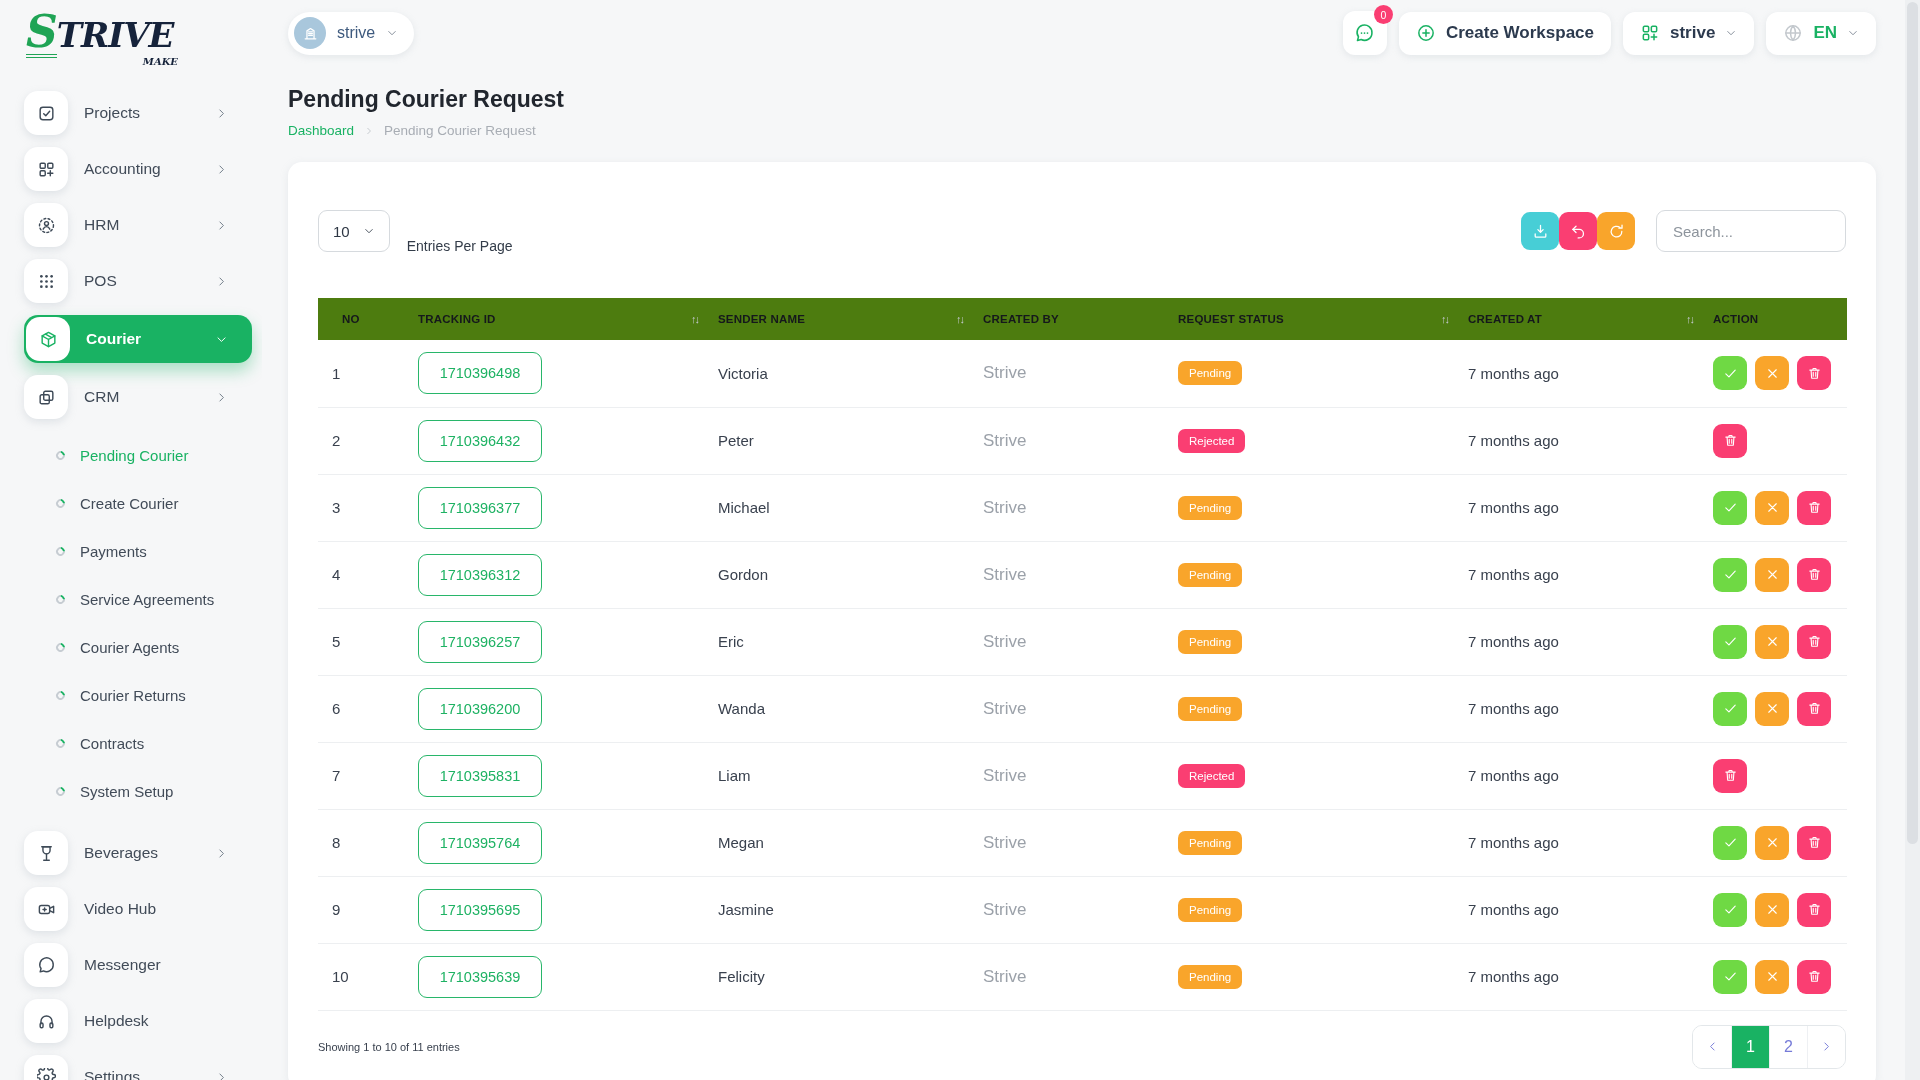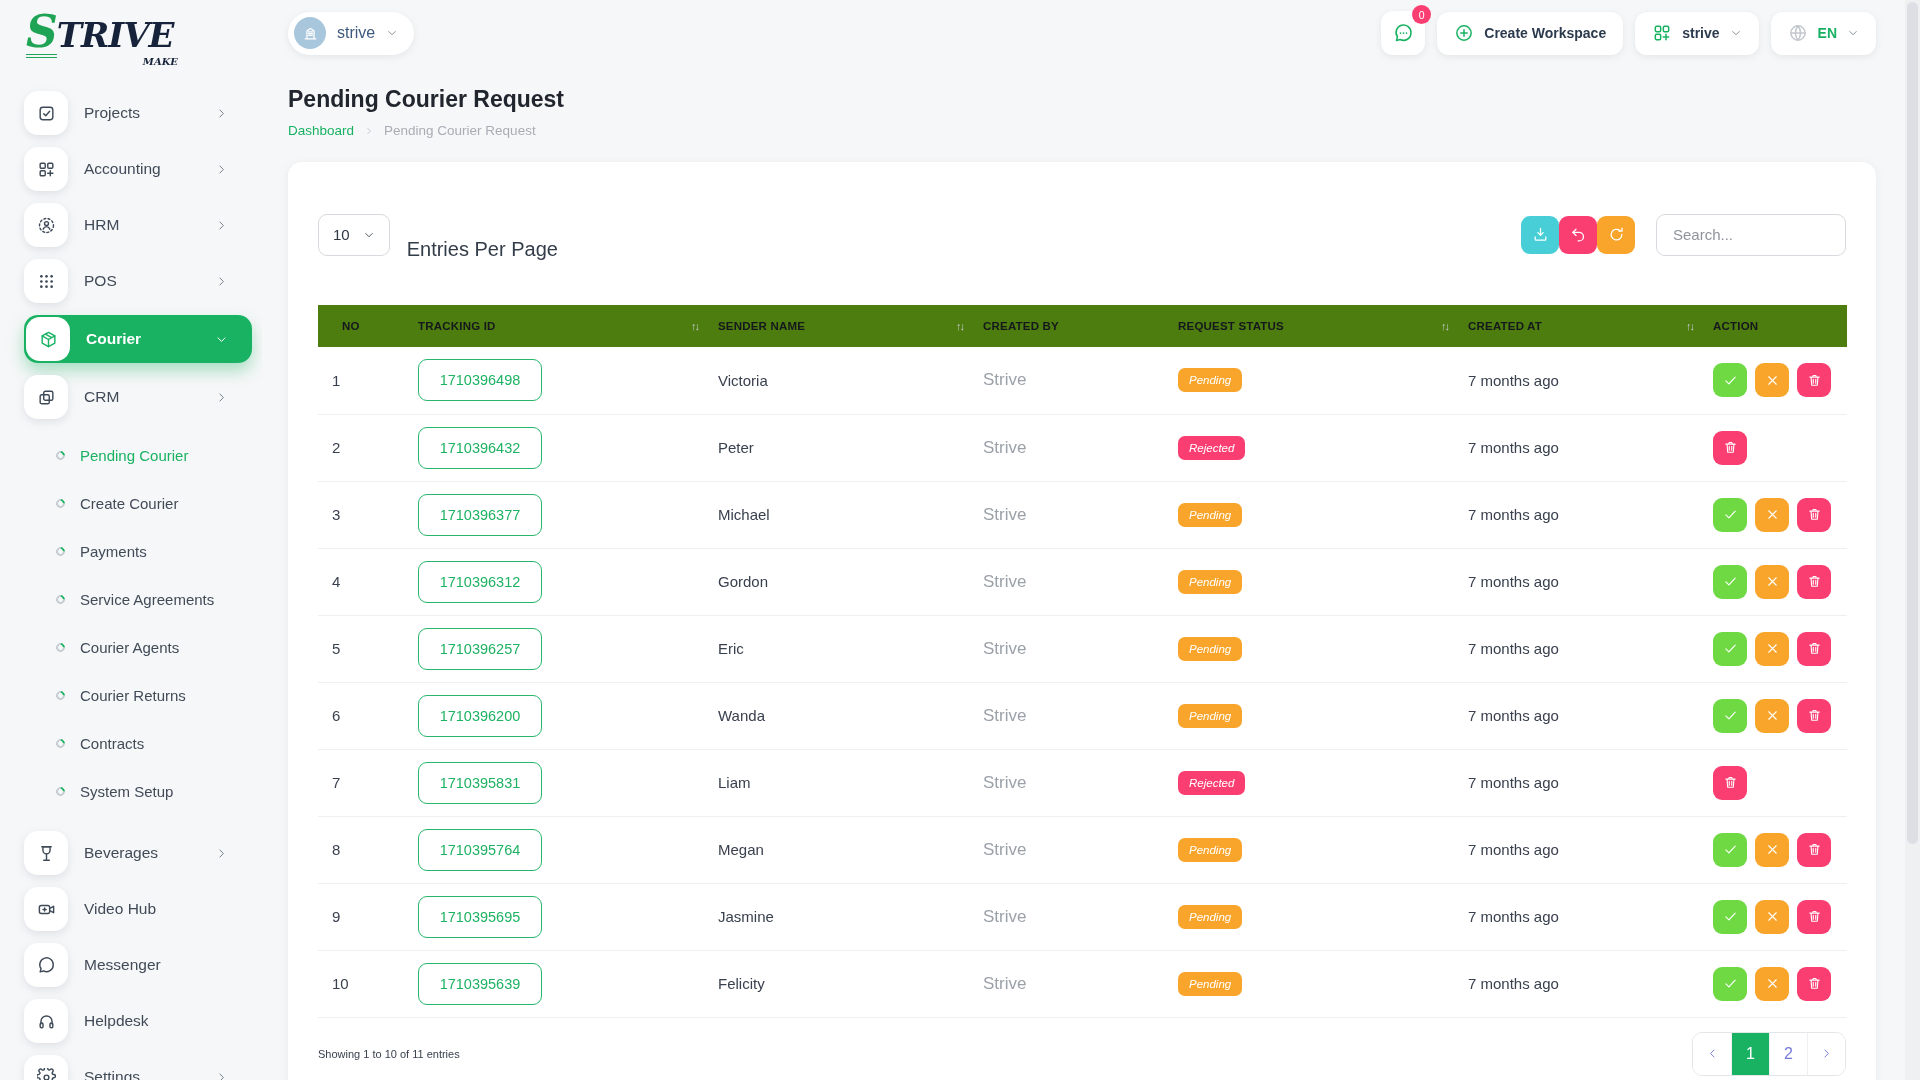--- a/index.html
+++ b/index.html
@@ -43,59 +43,59 @@
   .topbar { flex:none; height:60px; display:flex; align-items:center; justify-content:space-between; padding-top:6px; }
   .chip { display:flex; align-items:center; gap:11px; background:#fff; border-radius:22px; height:43px; padding:0 16px 0 6px; box-shadow:0 2px 7px rgba(160,172,184,.22); cursor:pointer; }
   .chip-avatar { width:32px; height:32px; border-radius:50%; background:#a9c7dc; color:#fff; display:flex; align-items:center; justify-content:center; }
   .chip-avatar .icon { width:17px; height:17px; }
   .chip-label { font-size:16px; color:#3e5a7e; }
   .chevron { width:12px; height:12px; color:#7b8591; }
   .topbar-right { display:flex; align-items:center; gap:12px; }
   .icon-btn { position:relative; width:44px; height:44px; background:#fff; border:none; border-radius:12px; display:flex; align-items:center; justify-content:center; color:var(--accent-green,#19b263); box-shadow:0 2px 7px rgba(160,172,184,.22); cursor:pointer; }
   .icon-btn .icon { width:21px; height:21px; }
   .badge-count { position:absolute; top:-6px; right:-6px; min-width:19px; height:19px; border-radius:10px; background:var(--badge-rejected,#fa3e72); color:#fff; font-size:10.5px; display:flex; align-items:center; justify-content:center; padding:0 4px; }
-  .pill-btn { display:flex; align-items:center; gap:10px; height:43px; background:#fff; border:none; border-radius:12px; padding:0 17px; font-size:14px; font-weight:bold; color:#2c3a4e; box-shadow:0 2px 7px rgba(160,172,184,.22); cursor:pointer; font-family:inherit; }
+  .pill-btn { display:flex; align-items:center; gap:10px; height:43px; background:#fff; border:none; border-radius:12px; padding:0 17px; font-size:17px; font-weight:bold; color:#2c3a4e; box-shadow:0 2px 7px rgba(160,172,184,.22); cursor:pointer; font-family:inherit; }
   .pill-btn .lead-icon { width:20px; height:20px; color:var(--accent-green,#19b263); }
   .pill-btn .globe { color:#c3c8cd; }
   .lang-label { color:var(--accent-green,#19b263); font-weight:bold; }
 
   
   .page-title { margin-top:26px; font-size:23px; font-weight:bold; color:#21262e; }
   .breadcrumb { display:flex; align-items:center; gap:10px; margin-top:10px; font-size:13.5px; }
   .bc-home { color:var(--accent-green,#19b263); cursor:pointer; text-decoration:none; }
   .bc-sep { width:10px; height:10px; color:#b7bcc2; }
   .bc-current { color:#a8adb4; }
 
   
   .card { flex:1; background:#fff; border-radius:14px; margin-top:24px; padding:46px 30px 0; box-shadow:0 2px 8px rgba(160,172,184,.18); display:flex; flex-direction:column; }
   .controls { display:flex; justify-content:space-between; align-items:center; }
   .epp { display:flex; align-items:center; gap:17px; }
   .select-box { display:flex; align-items:center; gap:13px; border:1px solid #d6dade; border-radius:9px; height:42px; padding:0 14px; font-size:15px; color:#2e3744; cursor:pointer; background:#fff; }
   .select-box .chevron { color:#3c4652; }
-  .epp-label { font-size:20px; color:#333c49;margin-top:30px; }
+  .epp-label { font-size:14px; color:#333c49;margin-top:30px; }
   .controls-right { display:flex; align-items:center; gap:0; }
   .tool-btn { width:38px; height:38px; border:none; border-radius:9px; color:#fff; display:flex; align-items:center; justify-content:center; cursor:pointer; }
   .tool-btn .icon { width:17px; height:17px; }
   .tool-download { background:var(--btn-download,#47ced6); }
   .tool-undo { background:var(--btn-undo,#fa3e72); }
   .tool-refresh { background:var(--btn-refresh,#f9a52b); }
   .search-input { width:190px; height:42px; border:1px solid #d6dade; border-radius:9px; margin-left:21px; padding:0 16px; font-size:15px; color:#333c49; font-family:inherit; outline:none; background:#fff; }
   .search-input::placeholder { color:#8d949c; }
 
   
   table { width:100%; border-collapse:collapse; margin-top:44px; table-layout:fixed; }
   col.c1{width:90px} col.c2{width:300px} col.c3{width:265px} col.c4{width:195px} col.c5{width:290px} col.c6{width:245px} col.c7{width:144px}
   thead th { background:#4d7c0f; height:42px; padding:0 10px; }
   .th-inner { display:flex; align-items:center; justify-content:space-between; font-size:11.5px; font-weight:bold; color:#15181c; letter-spacing:.2px; }
   th.first .th-inner, td.first { padding-left:14px; }
   .sort { font-size:11px; color:#c5cad0; letter-spacing:-2px; font-weight:normal; cursor:pointer; }
   tbody td { height:67px; border-bottom:1px solid #edeff1; font-size:15px; color:#39414e; padding:0 10px; }
   .tracking-btn { height:42px; min-width:124px; padding:0 18px; background:#fff; border:1.5px solid #28b66a; border-radius:9px; color:#1eb263; font-size:14.5px; cursor:pointer; font-family:inherit; }
   .created-by { color:#9ba1a9; font-size:17px; }
-  .badge { display:inline-block; padding:6px 11px; border-radius:7px; color:#fff; font-size:11.5px;font-style:italic; }
+  .badge { display:inline-block; padding:6px 11px; border-radius:7px; color:#fff; font-size:11.5px; }
   .badge.pending { background:var(--badge-pending,#f9a52b); }
   .badge.rejected { background:var(--badge-rejected,#fa3e72); }
   .actions { display:flex; gap:8px; }
   .act-btn { width:34px; height:34px; border:none; border-radius:9px; color:#fff; display:flex; align-items:center; justify-content:center; cursor:pointer; }
   .act-btn .icon { width:15px; height:15px; }
   .act-approve { background:var(--action-approve,#6fd944); }
   .act-reject { background:var(--action-reject,#f9a52b); }
   .act-delete { background:var(--action-delete,#fa3e72); }
 
   

